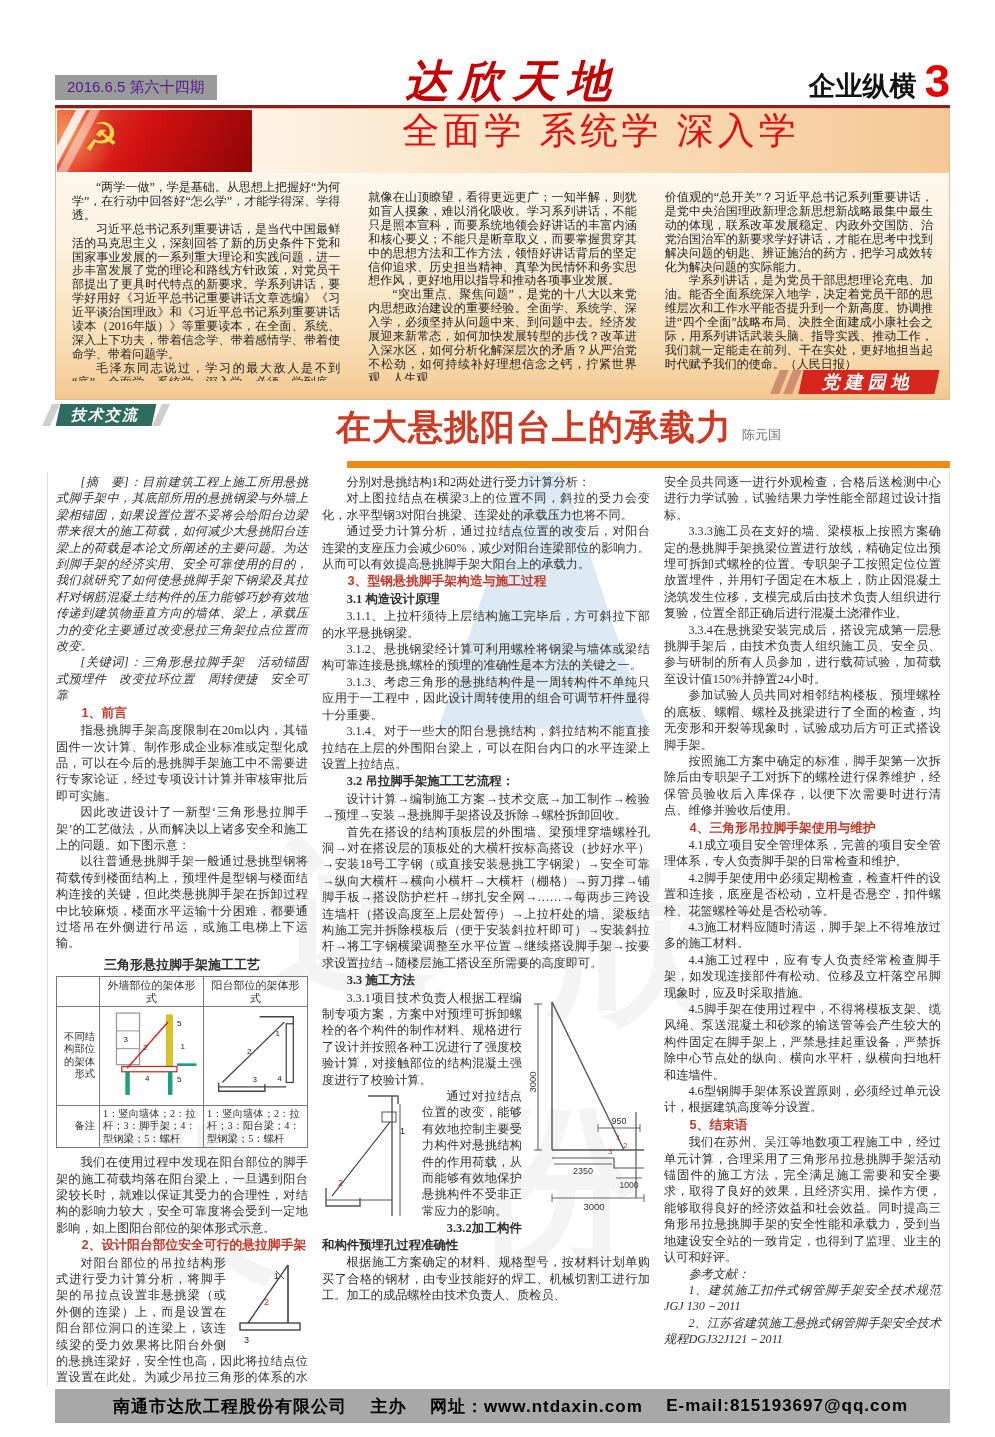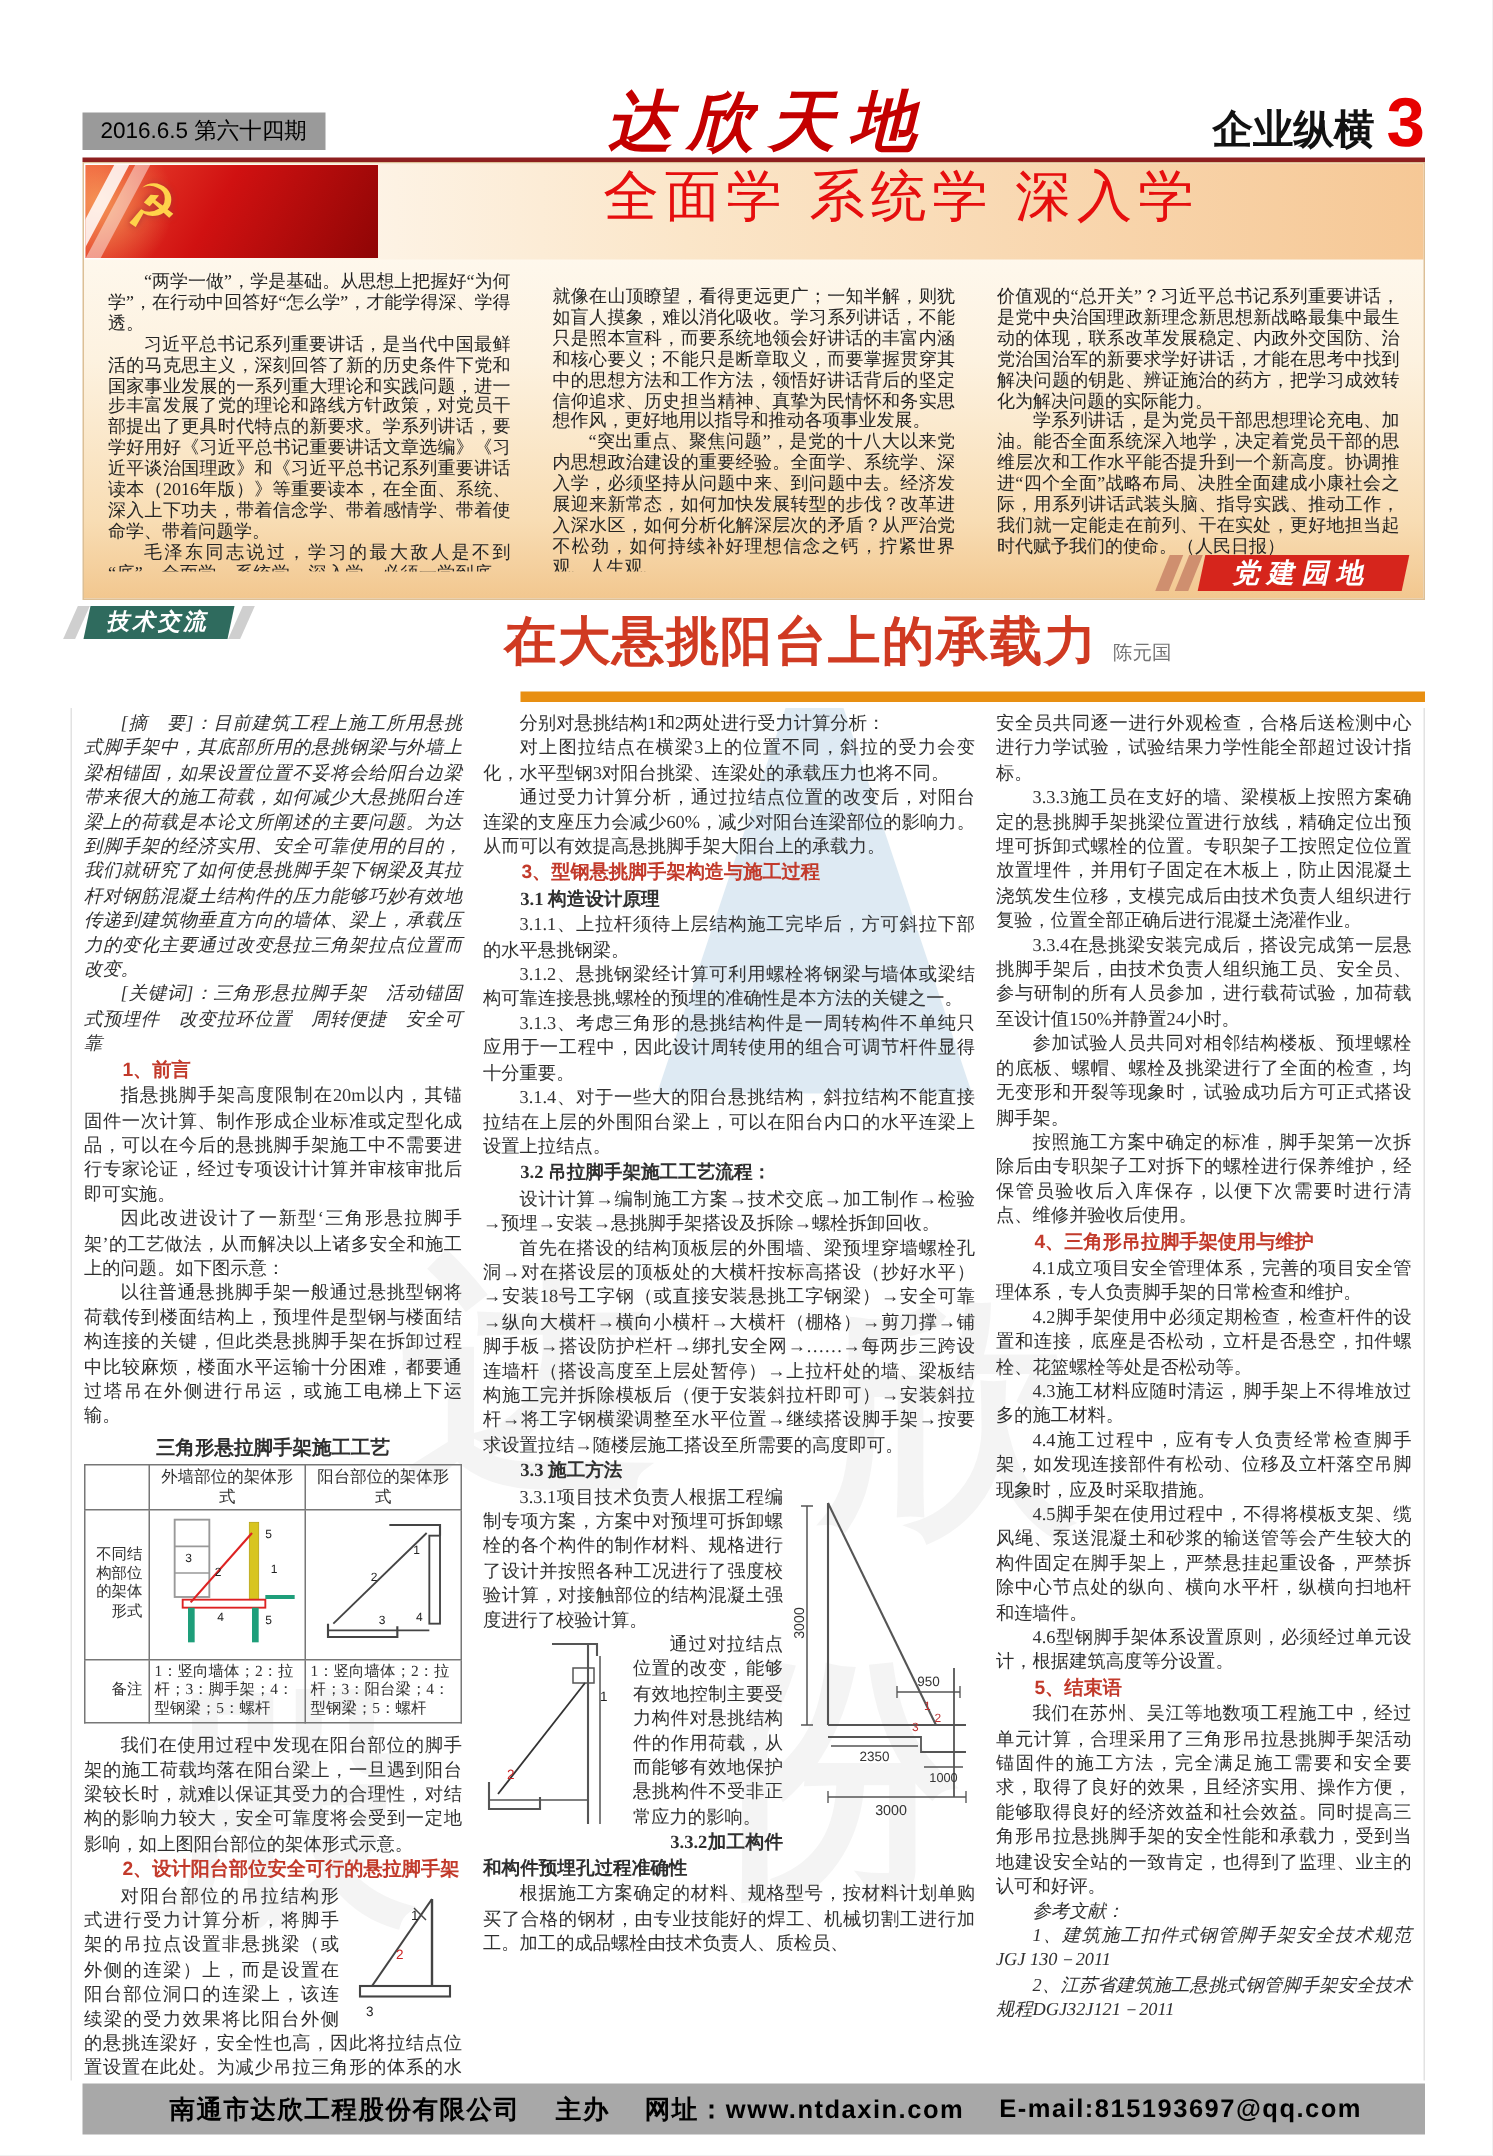--- a/index.html
+++ b/index.html
@@ -2,21 +2,21 @@
 <html lang="zh"><head>
 <meta charset="utf-8">
 <style>
   html,body{margin:0;padding:0;background:#e8e8e8;}
   .page{position:relative;width:995px;height:1437px;background:#ffffff;margin:0 auto;overflow:hidden;
         font-family:"Liberation Serif","DejaVu Serif",serif;color:#2b2b2b;}
   
   .header{position:absolute;left:55px;right:45px;top:52px;height:48px;
           display:flex;align-items:flex-end;justify-content:space-between;
           border-bottom:3px solid #8e1f1f;padding-bottom:5px;}
-  .issue-box{background:#9a9a9a;color:#000000;font-size:15px;padding:3px 12px;
+  .issue-box{background:#9a9a9a;color:#4c1d95;font-size:15px;padding:3px 12px;
              font-family:"Liberation Sans","DejaVu Sans",sans-serif;}
   .masthead{color:#c40000;font-size:44px;font-weight:bold;font-style:italic;
             letter-spacing:10px;line-height:1;transform:translateY(4px);}
   .section-wrap{display:flex;align-items:flex-end;gap:8px;}
   .section-name{font-size:27px;font-weight:bold;color:#121212;line-height:1;}
   .page-num{font-size:46px;font-weight:bold;color:#e60000;line-height:.8;
             font-family:"Liberation Sans","DejaVu Sans",sans-serif;}
   
   .party-panel{position:absolute;left:55px;right:45px;top:108px;height:290px;
                border:1px solid #dcbf96;

